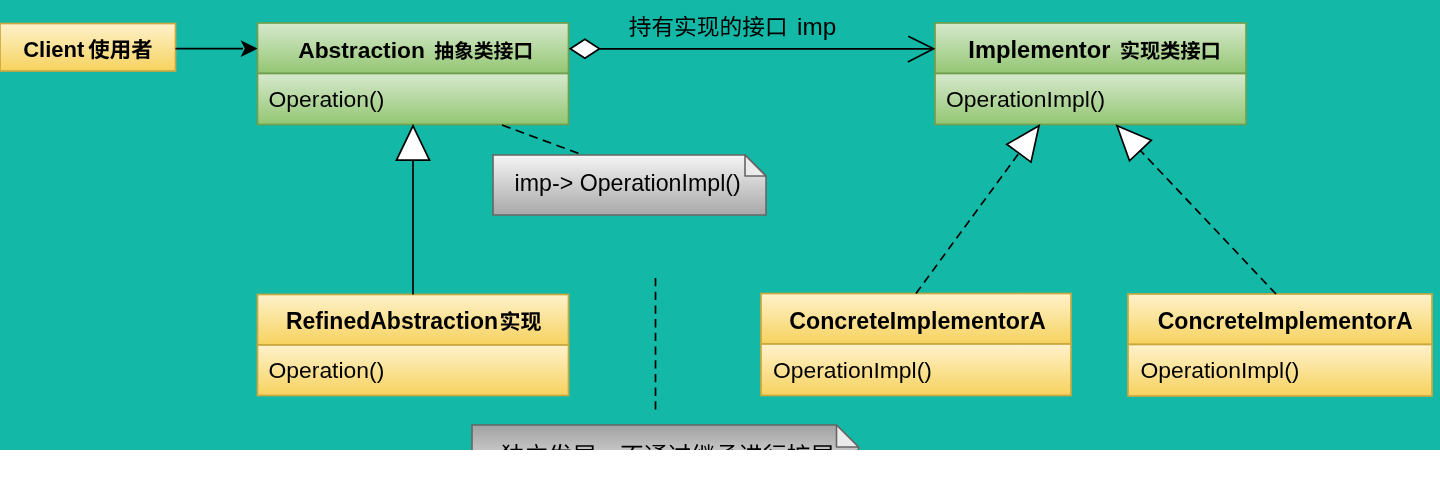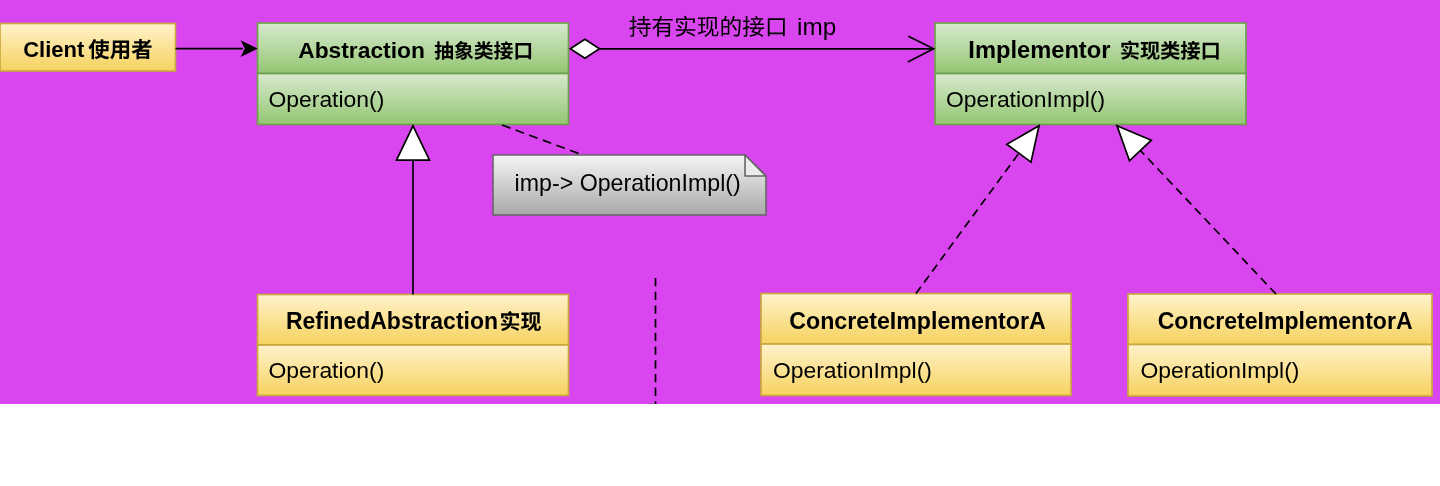--- a/index.html
+++ b/index.html
@@ -1,15 +1,15 @@
 <!DOCTYPE html>
 <html><head><meta charset="utf-8">
 <style>
 html,body{margin:0;padding:0;background:#ffffff;}
-#canvas{position:relative;width:1440px;height:404px;background:#d946ef;overflow:hidden;}
+#canvas{position:relative;width:1440px;height:450px;background:#14b8a6;overflow:hidden;}
 </style></head>
 <body>
 <div id="canvas">
 <svg width="1440" height="486" viewBox="0 0 1440 486">
 <defs>
 <linearGradient id="gy" x1="0" y1="0" x2="0" y2="1">
  <stop offset="0" stop-color="#FFF2CC"></stop>
           <stop offset="1" stop-color="#F6D25E"></stop>
 </linearGradient>
 <linearGradient id="gg" x1="0" y1="0" x2="0" y2="1">

